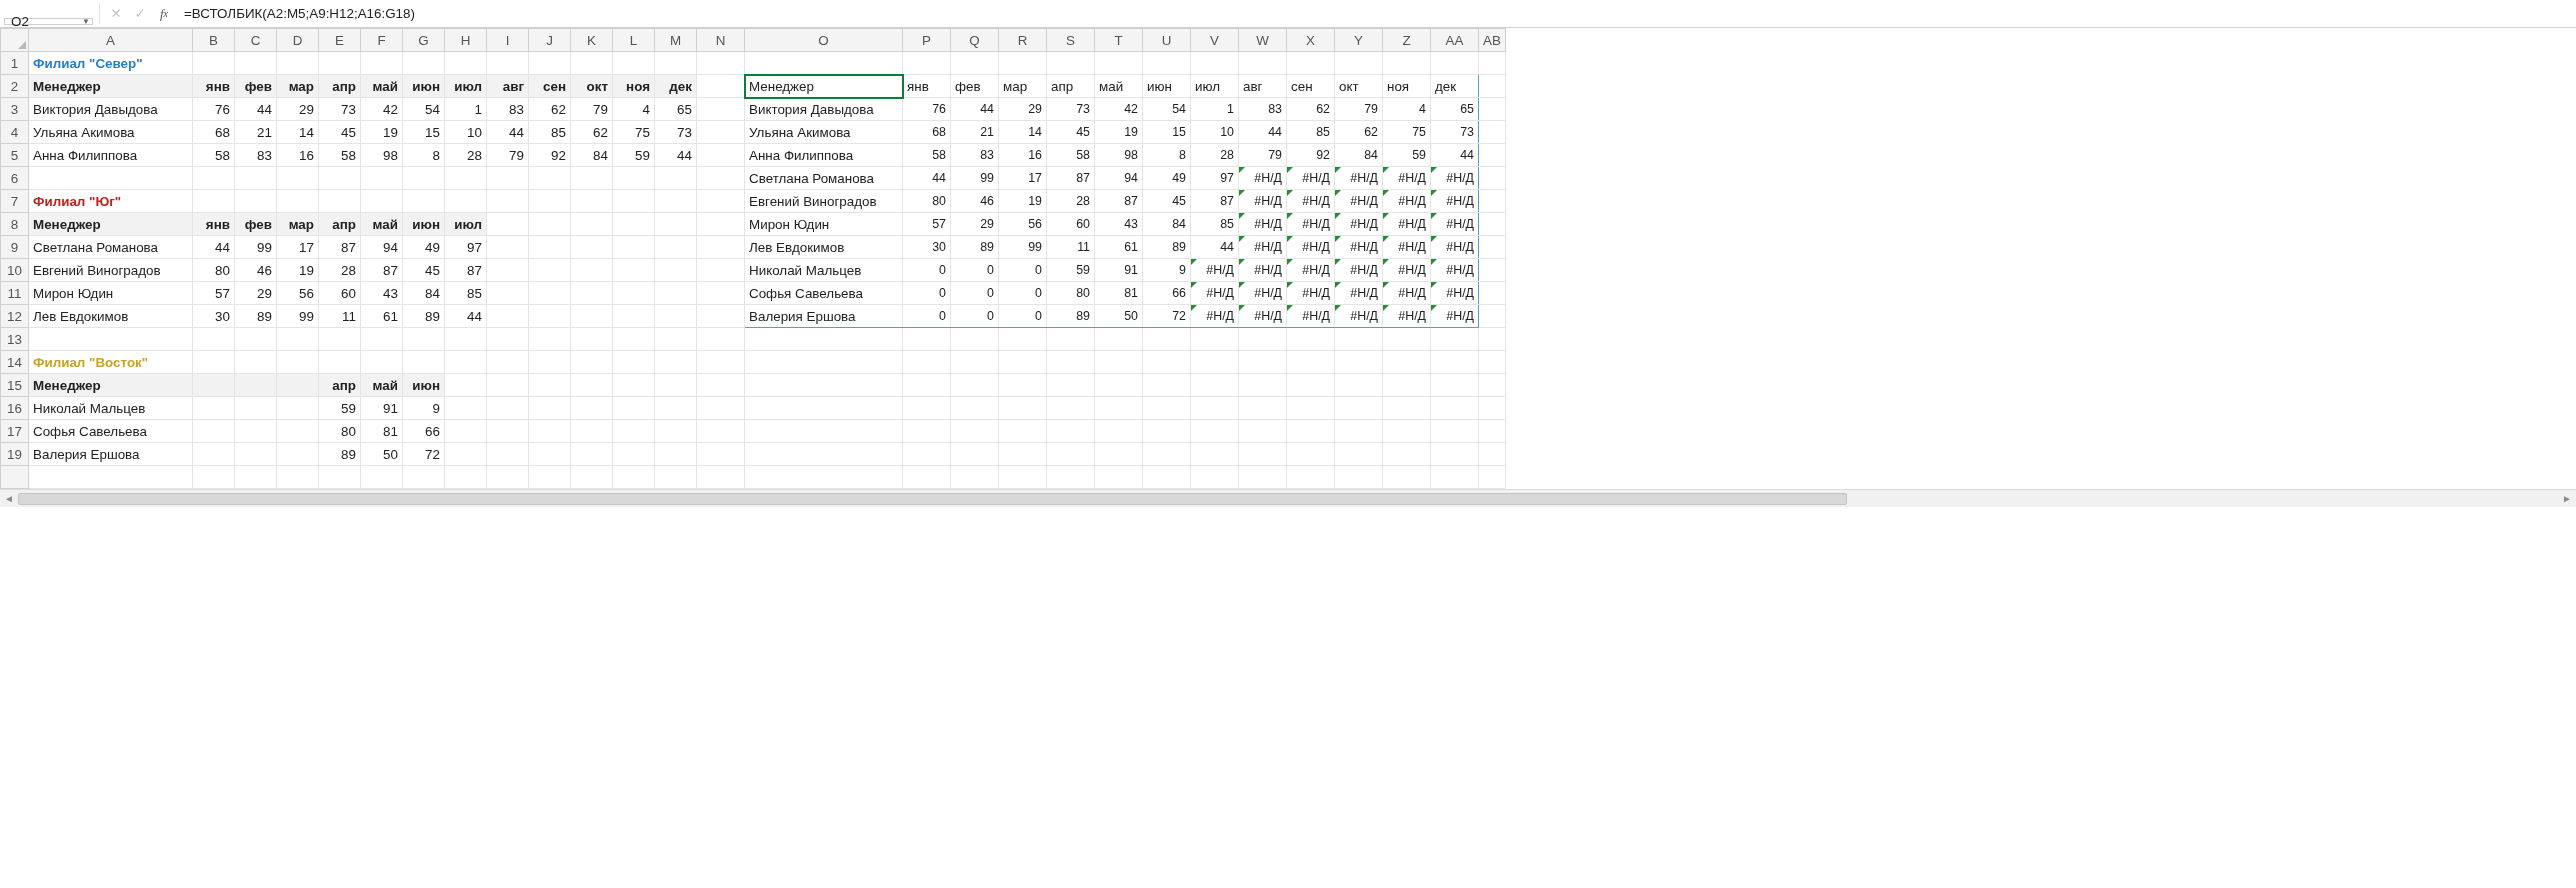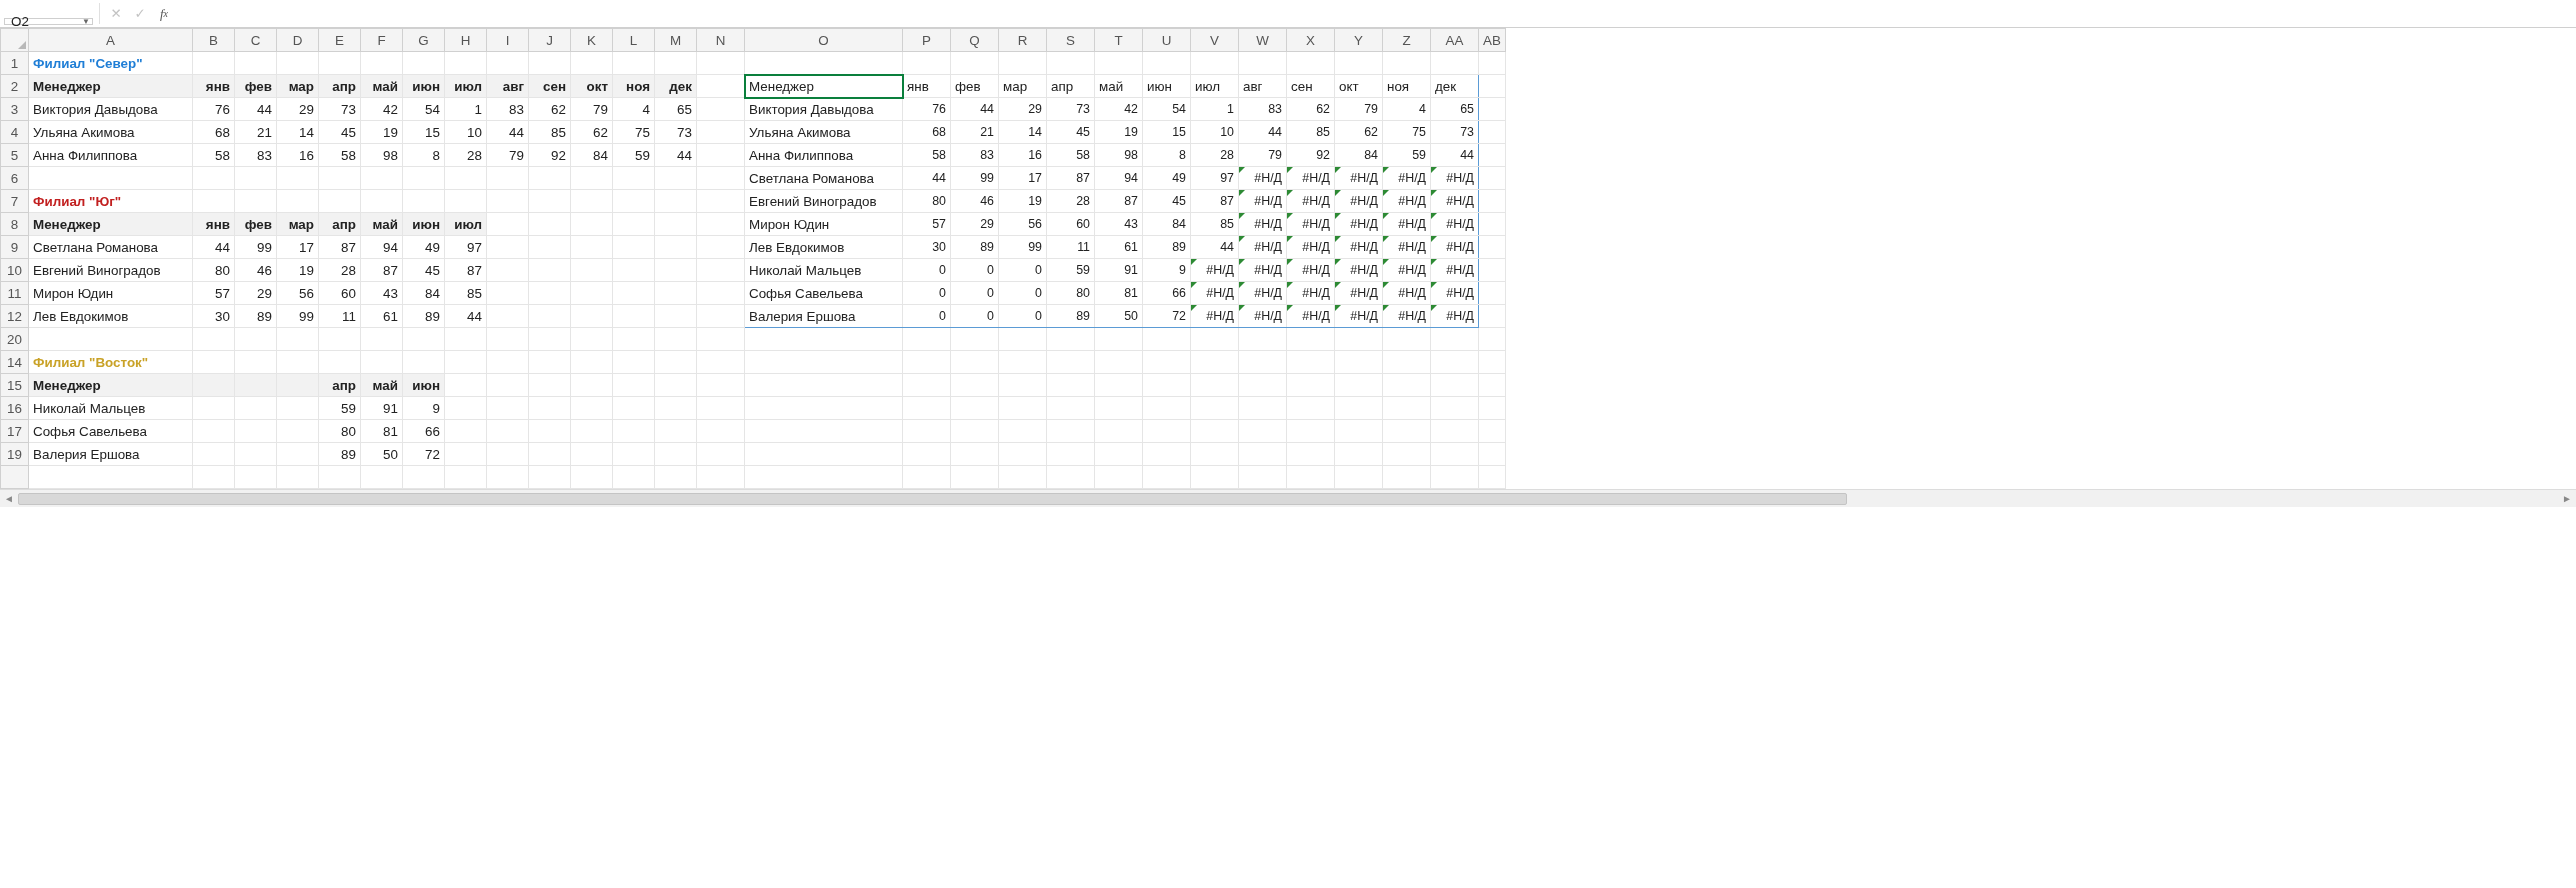--- a/index.html
+++ b/index.html
@@ -149,20 +149,23 @@
 
 <div class="fbar">
   <div class="namebox">
     <span>O2</span>
     <span class="dd">▼</span>
   </div>
   <div class="sep"></div>
   <div class="ico dis">✕</div>
   <div class="ico dis">✓</div>
   <div class="ico fx">f<span style="font-size:10px;">x</span></div>
+  <div class="formula">
+    <span>=ВСТОЛБИК(A2:M5;A9:H12;A16:G18)</span>
+  </div>
 </div>
 
 <div class="sheet-wrap">
   <table class="sheet" id="sheet">
       <thead>
         <tr>
           <th class="corner">
             <span class="corner-tri"></span>
           </th>
           <th class="cA">A</th>
@@ -562,21 +565,21 @@
           <td class="right err" style="border-bottom: 1.5px solid rgb(91, 155, 213);">72</td>
           <td class="right err" style="border-bottom: 1.5px solid rgb(91, 155, 213);">#Н/Д<span class="errmark"></span></td>
           <td class="right err" style="border-bottom: 1.5px solid rgb(91, 155, 213);">#Н/Д<span class="errmark"></span></td>
           <td class="right err" style="border-bottom: 1.5px solid rgb(91, 155, 213);">#Н/Д<span class="errmark"></span></td>
           <td class="right err" style="border-bottom: 1.5px solid rgb(91, 155, 213);">#Н/Д<span class="errmark"></span></td>
           <td class="right err" style="border-bottom: 1.5px solid rgb(91, 155, 213);">#Н/Д<span class="errmark"></span></td>
           <td class="right err" style="border-bottom: 1.5px solid rgb(91, 155, 213); border-right: 1.5px solid rgb(91, 155, 213);">#Н/Д<span class="errmark"></span></td>
           <td></td>
         </tr>
         <tr>
-          <th class="rowhdr">20</th>
+          <th class="rowhdr">13</th>
           <td></td>
           <td></td>
           <td></td>
           <td></td>
           <td></td>
           <td></td>
           <td></td>
           <td></td>
           <td></td>
           <td></td>

